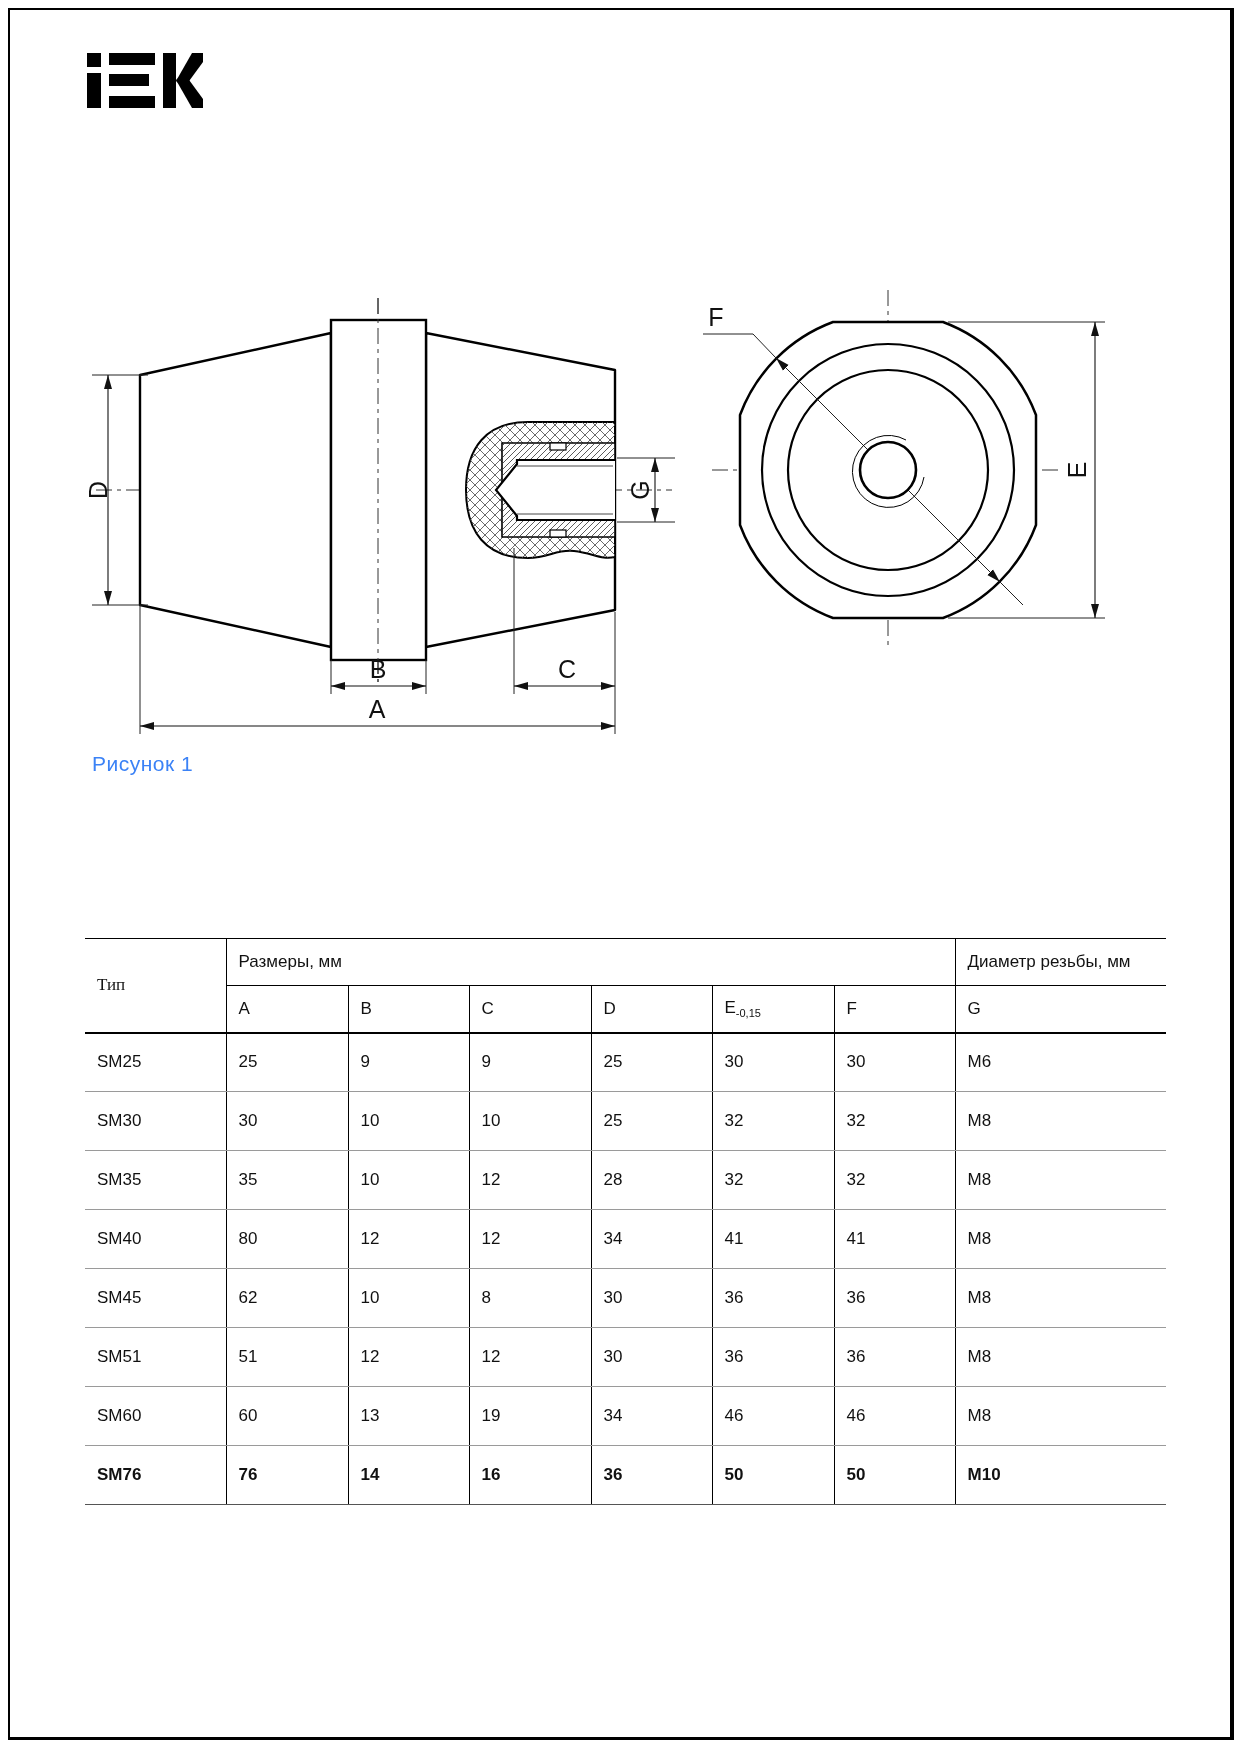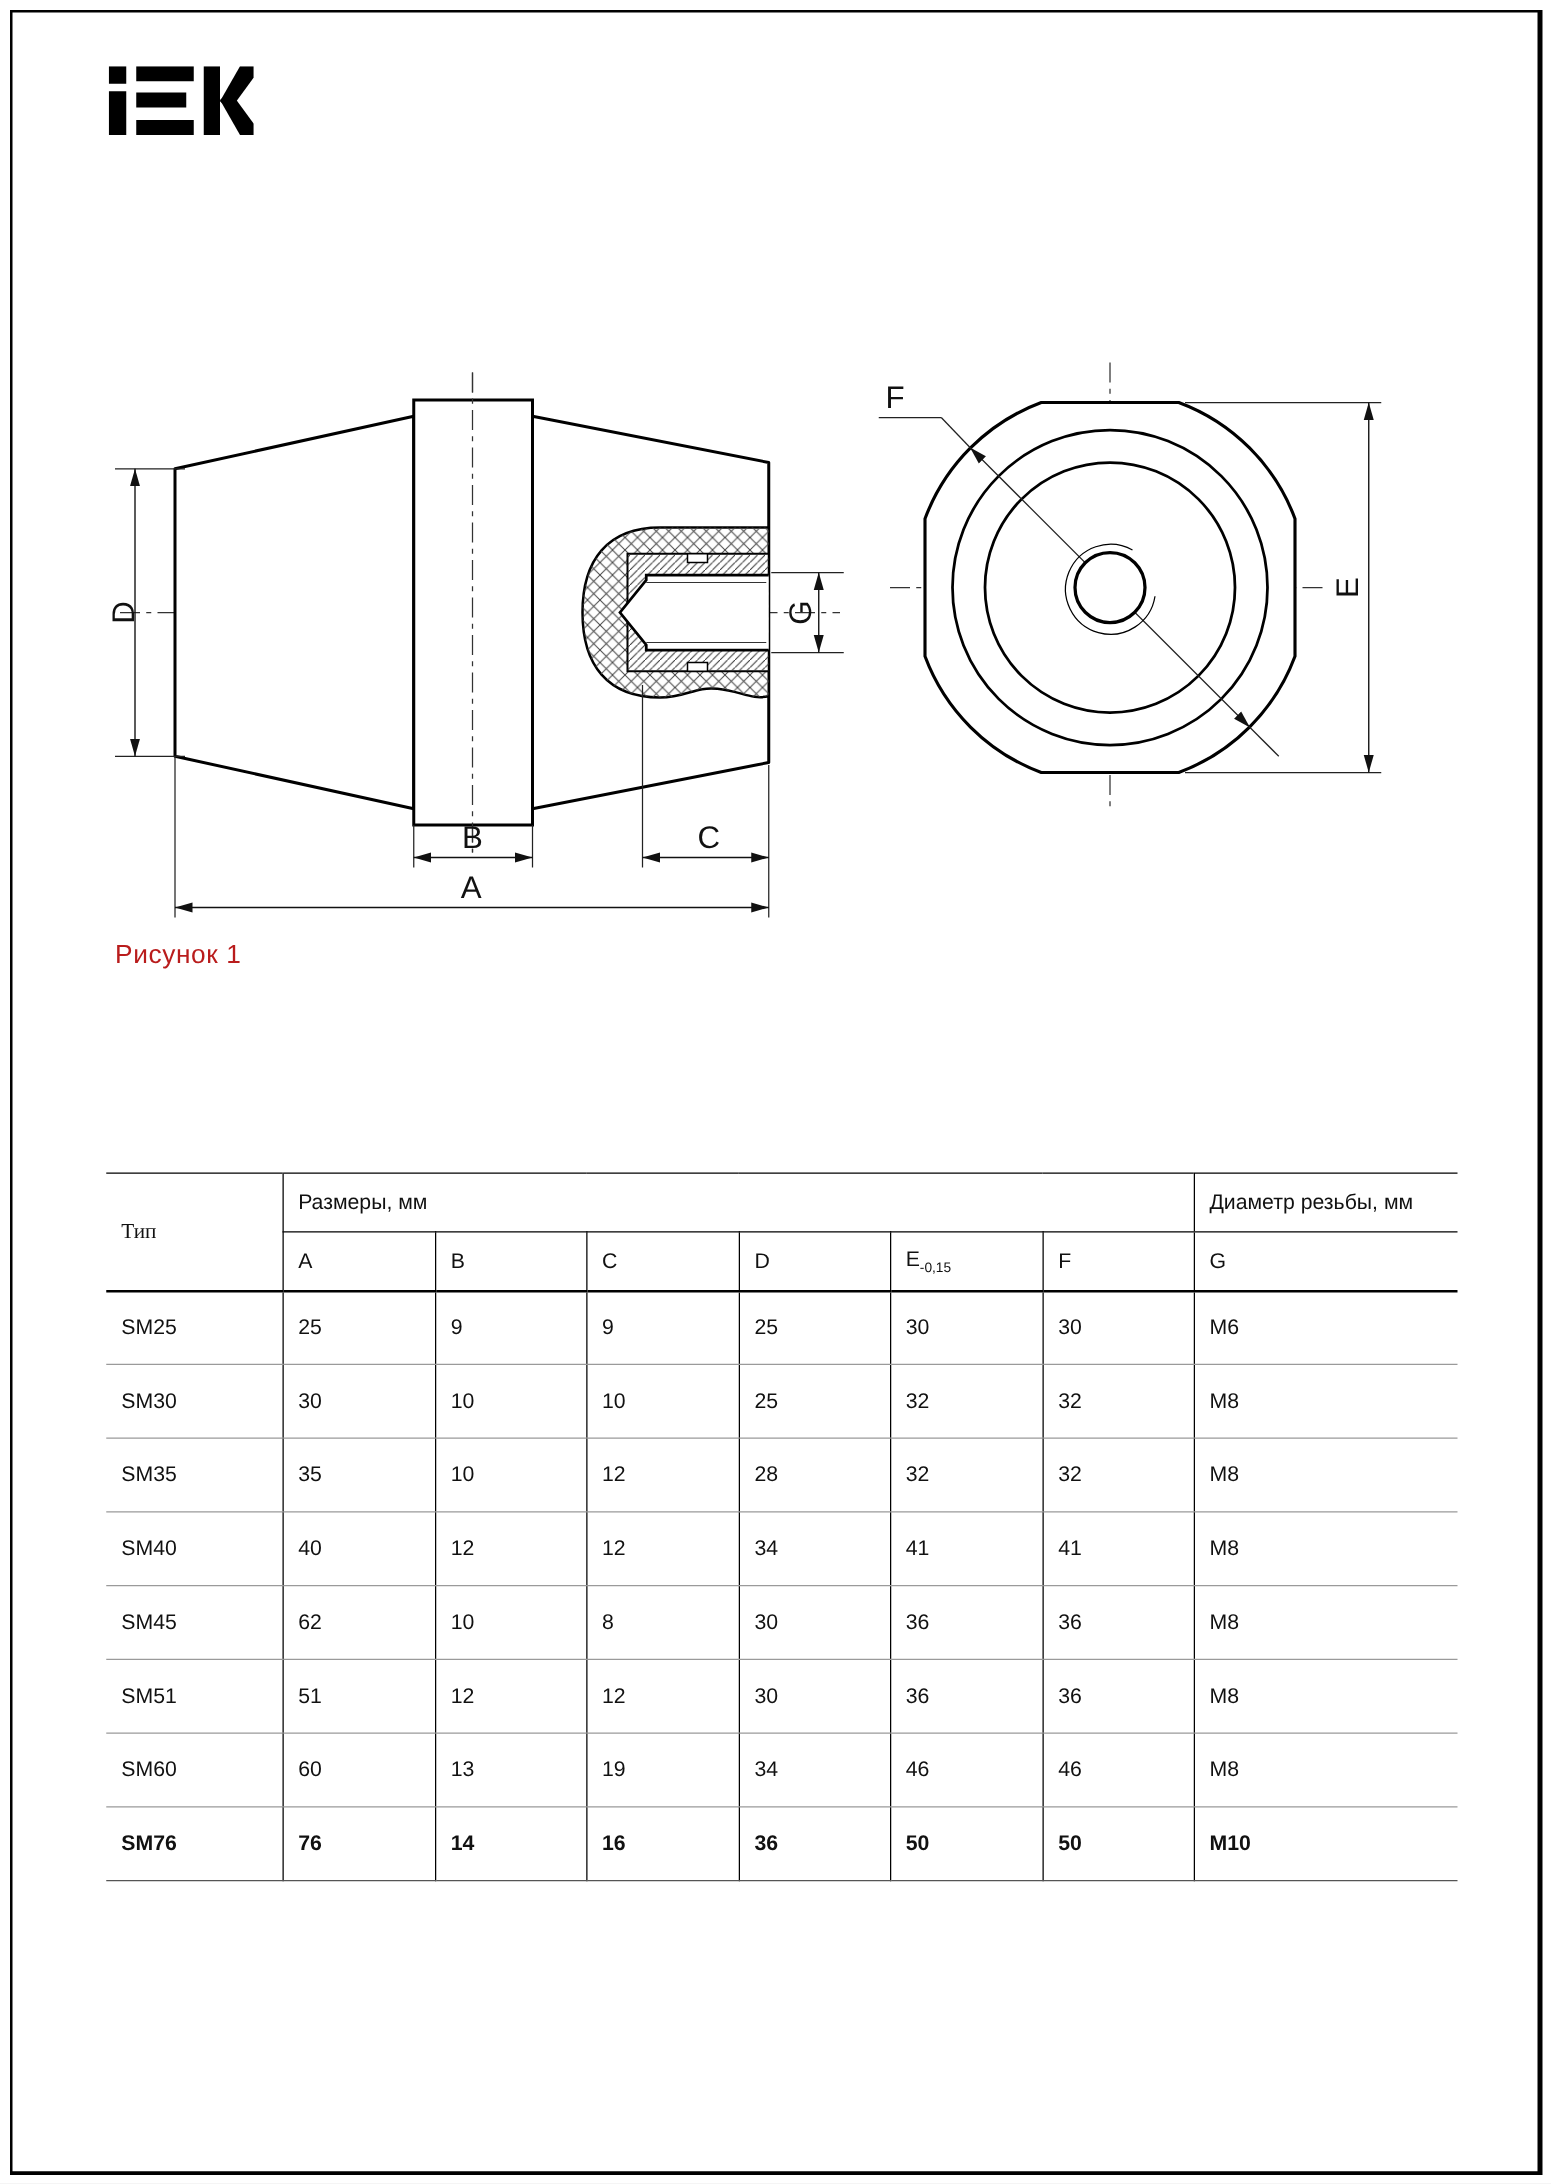--- a/index.html
+++ b/index.html
@@ -16,21 +16,21 @@
     position:absolute;
     left:8px;top:8px;right:7px;bottom:7px;
     border:2px solid #000;
     border-right-width:4px;
     border-bottom-width:3px;
     pointer-events:none;
   }
   .logo{position:absolute;left:87px;top:53px;width:116px;height:55px;}
   .figure-caption{
     position:absolute;left:92px;top:752px;
-    font-size:21px;letter-spacing:0.5px;color:#b91c1c;
+    font-size:21px;letter-spacing:0.5px;color:#3b82f6;
   }
   .drawing{position:absolute;left:0;top:0;}
   
   .spec-wrap{position:absolute;left:85px;top:938px;}
   table.spec{
     border-collapse:collapse;table-layout:fixed;
     width:1081px;font-size:17px;color:#111;
     border-top:1px solid #000;
   }
   table.spec th, table.spec td{
@@ -232,21 +232,21 @@
             <td>35</td>
             <td>10</td>
             <td>12</td>
             <td>28</td>
             <td>32</td>
             <td>32</td>
             <td>M8</td>
           </tr>
           <tr>
             <td>SM40</td>
-            <td>40</td>
+            <td>80</td>
             <td>12</td>
             <td>12</td>
             <td>34</td>
             <td>41</td>
             <td>41</td>
             <td>M8</td>
           </tr>
           <tr>
             <td>SM45</td>
             <td>62</td>

